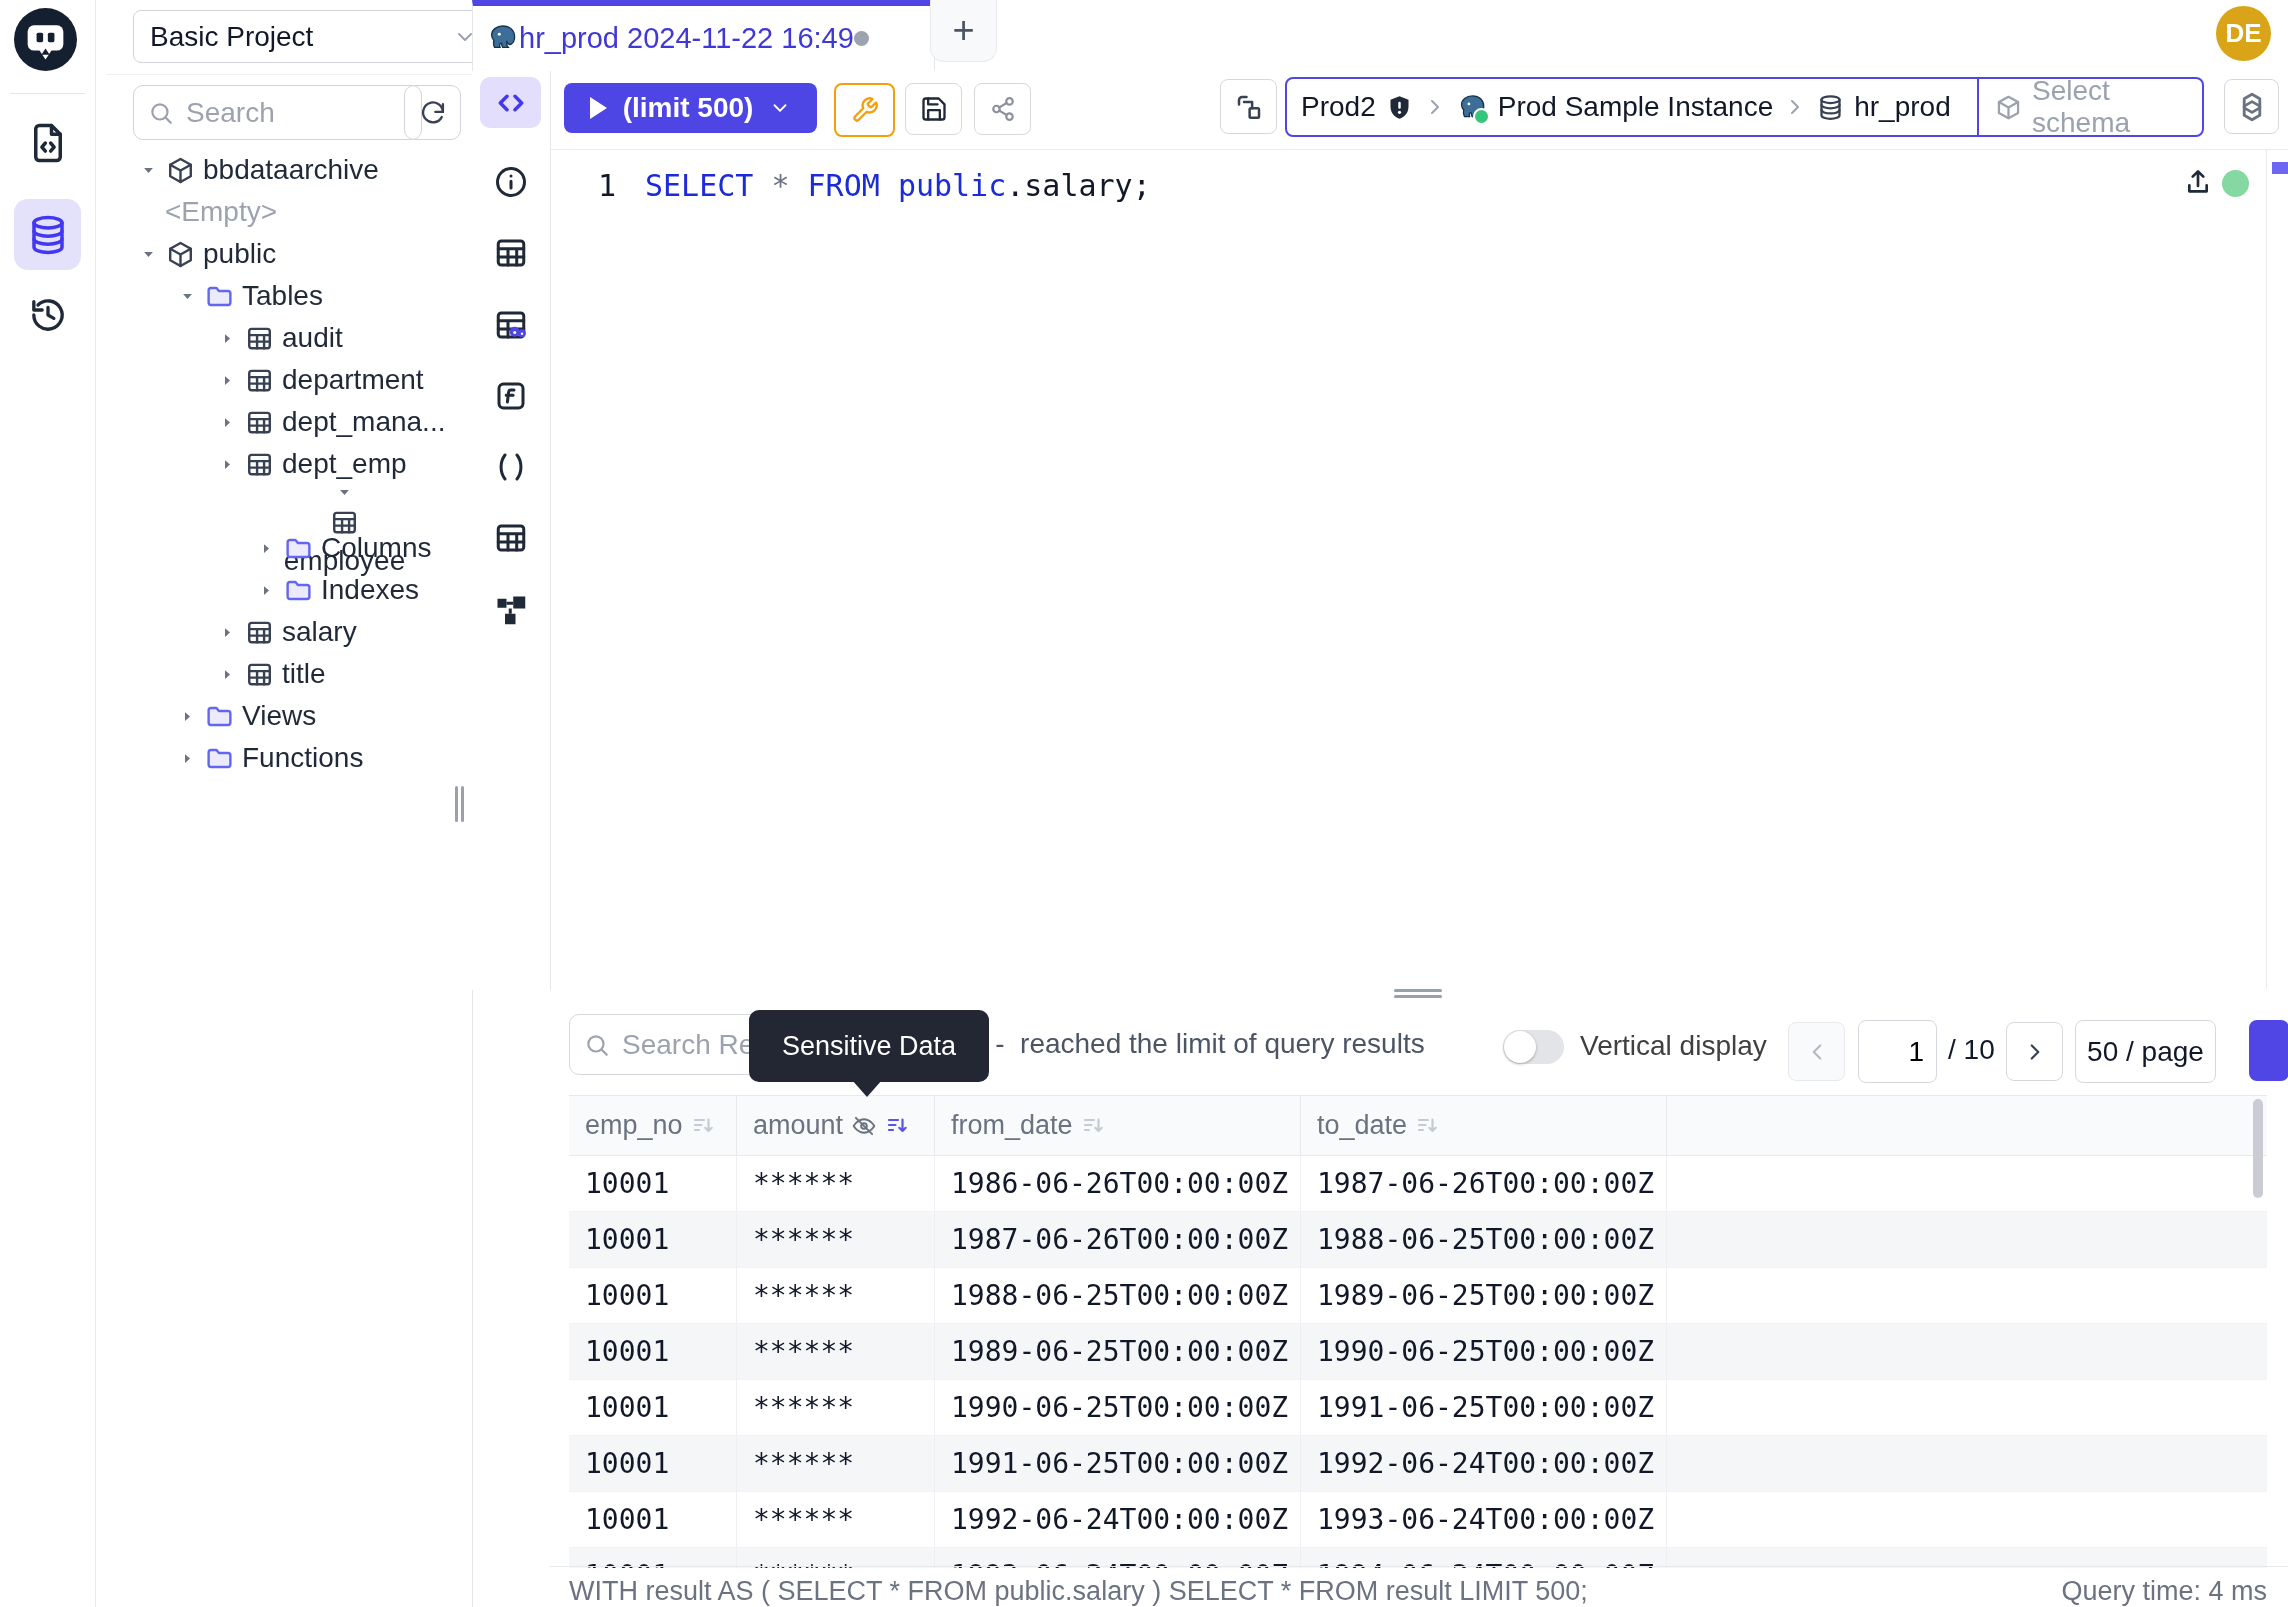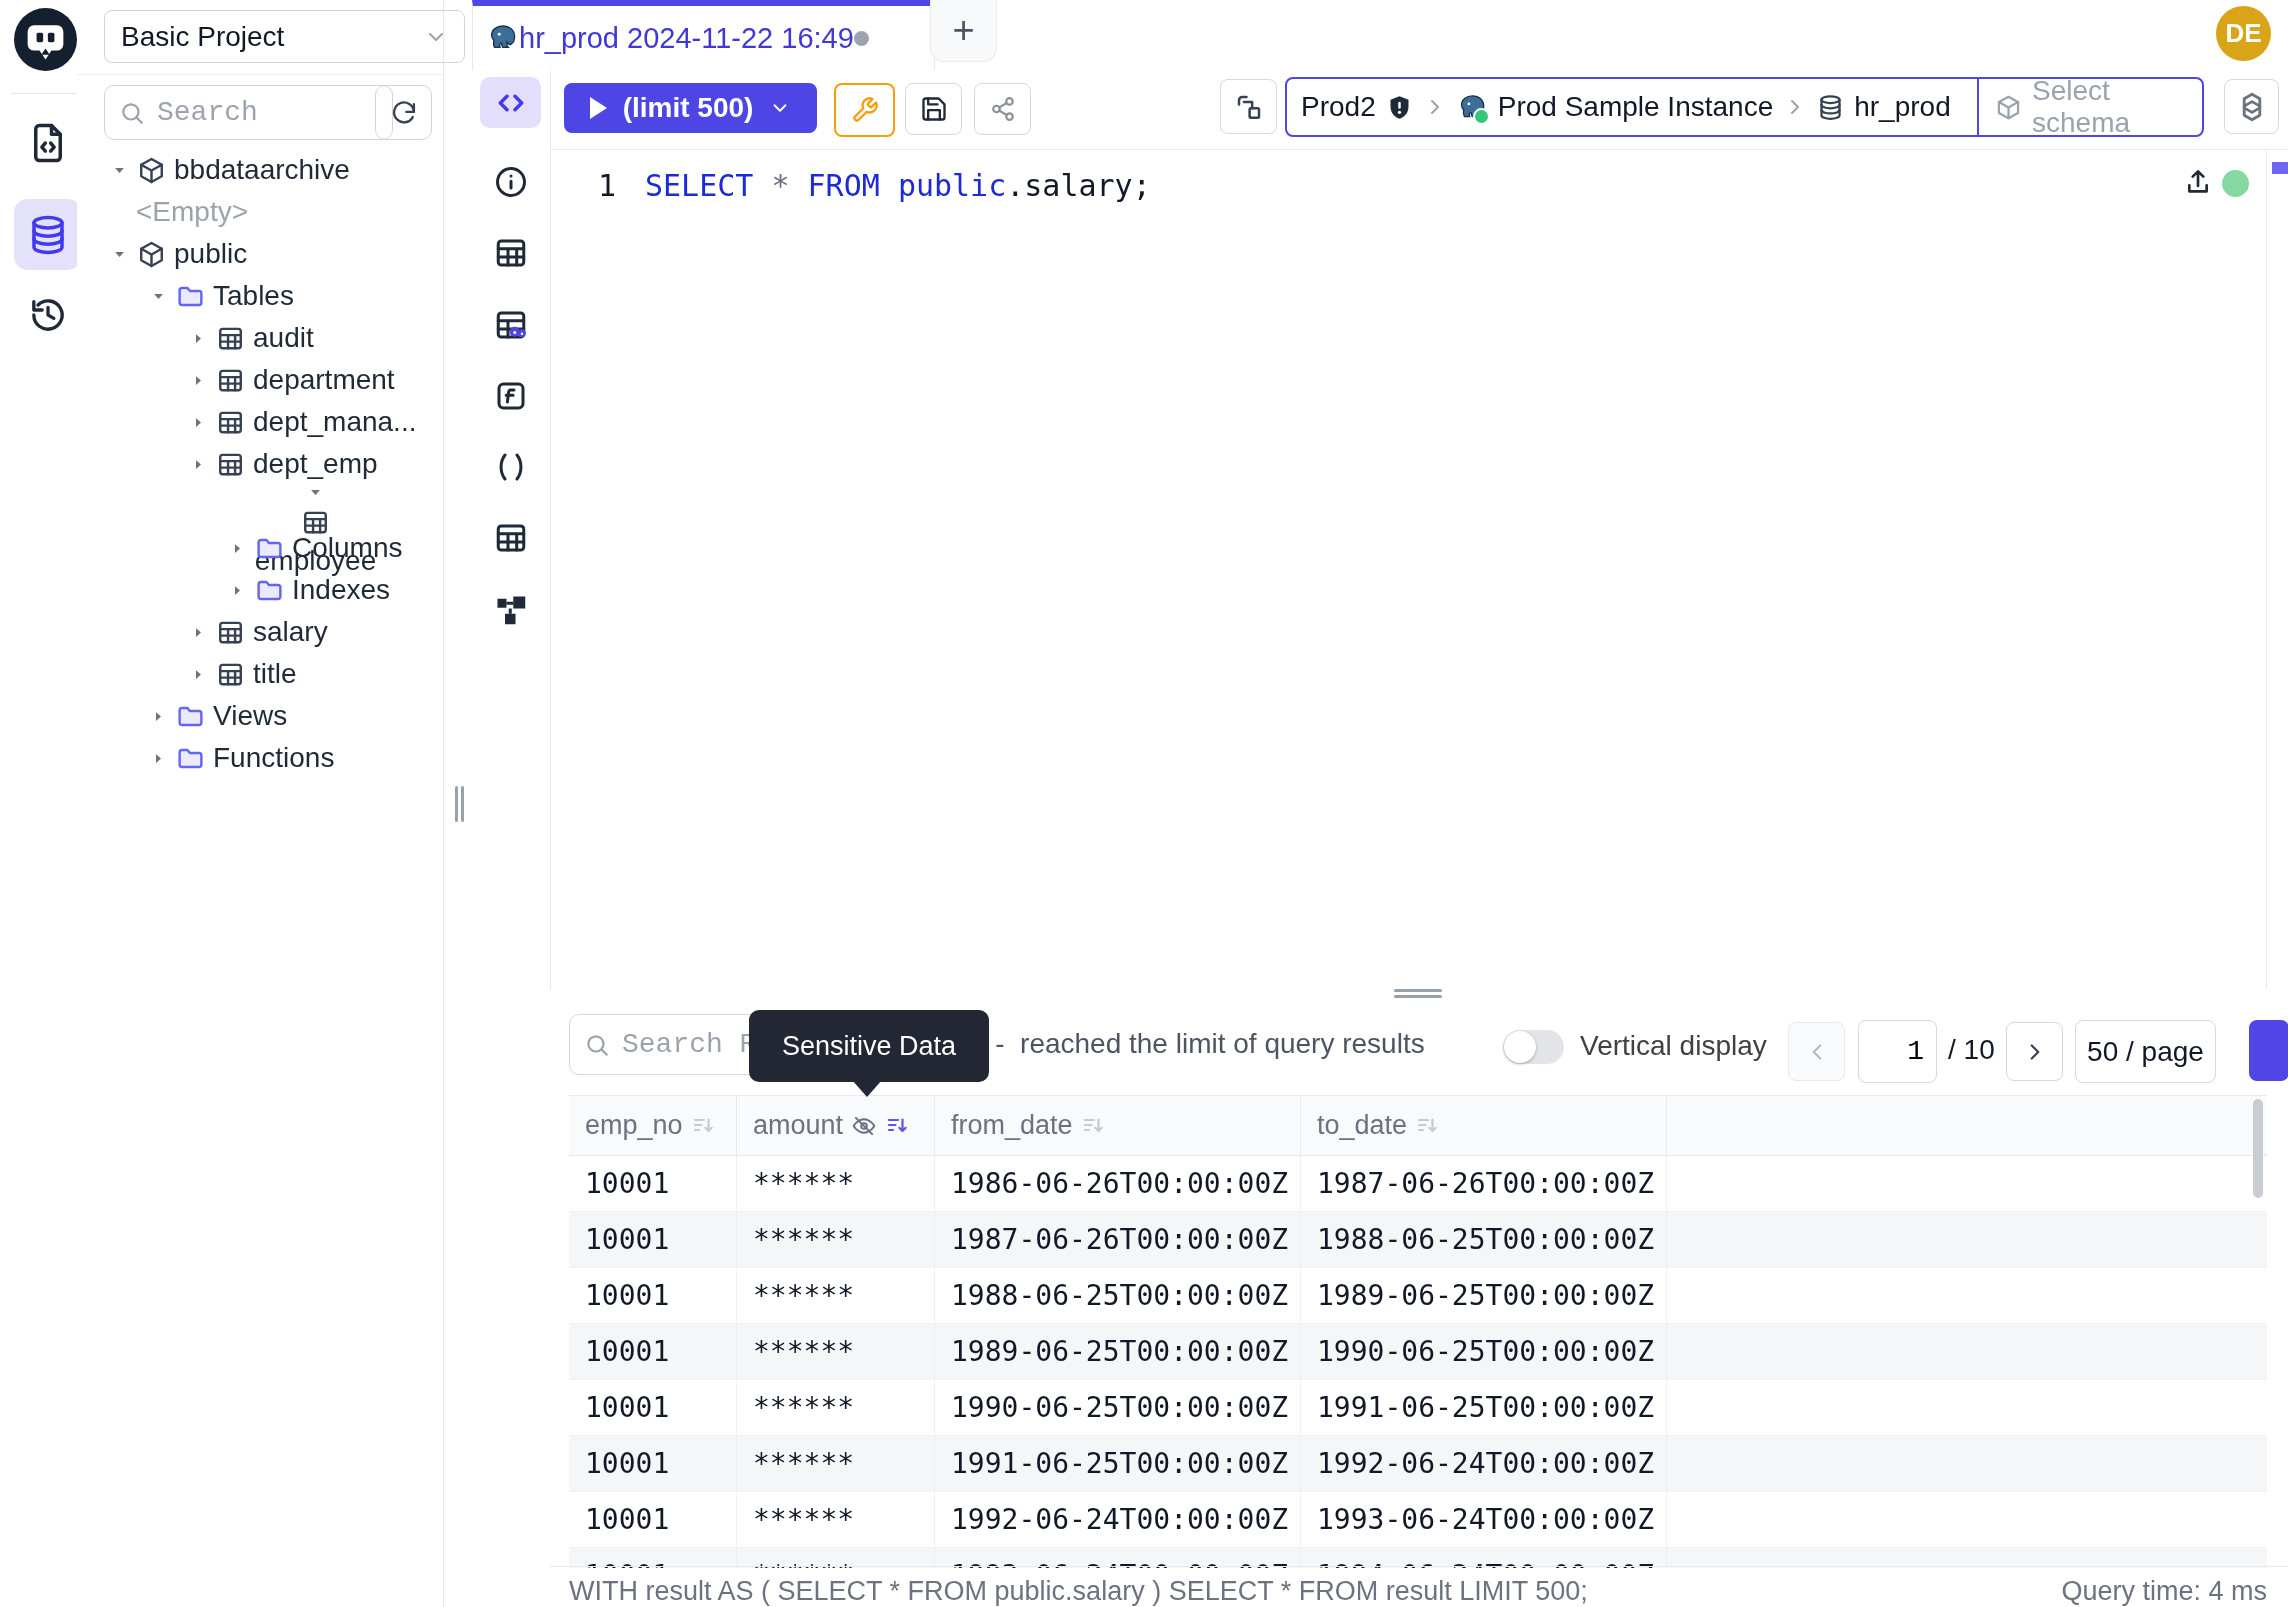--- a/index.html
+++ b/index.html
@@ -3,32 +3,32 @@
 <meta charset="utf-8">
 <style>
   html,body{margin:0;padding:0;background:#fff}
   body{width:2289px;height:1608px;position:relative;overflow:hidden;
        font-family:"Liberation Sans",sans-serif;color:#111827;-webkit-font-smoothing:antialiased}
   .abs{position:absolute}
   .flex{display:flex;align-items:center}
   .center{display:flex;align-items:center;justify-content:center}
   .ic{display:inline-flex;align-items:center;justify-content:center;line-height:0}
   .ic svg{width:1em;height:1em}
-  input{font-family:Liberation Mono, monospace;border:none;outline:none;background:transparent}
+  input{font-family:Liberation Sans, sans-serif;border:none;outline:none;background:transparent}
   .mono{font-family:"DejaVu Sans Mono",monospace}
 
   
   #rail{left:0;top:0;width:95px;height:1608px;border-right:1px solid #e9eaee;background:#fff}
   #logo{left:14px;top:8px;width:63px;height:63px}
   #rail-div{left:10px;top:93px;width:75px;height:1px;background:#e5e7eb}
   .rail-btn{left:16px;width:63px;height:63px;border-radius:14px;font-size:40px;color:#1f2937}
   #rail-db{left:14px;top:199px;width:67px;height:71px;background:#e4e1fa;color:#4338f2}
 
   
-  #sidebar{left:77px;top:0;width:366px;height:1608px;border-right:1px solid #e5e7eb;background:#fff}
+  #sidebar{left:106px;top:0;width:366px;height:1608px;border-right:1px solid #e5e7eb;background:#fff}
   #proj{left:27px;top:10px;width:327px;height:51px;border:1px solid #d1d5db;border-radius:8px;
         padding:0 16px;font-size:28px;justify-content:space-between}
   #sb-div{left:0;top:74px;width:366px;height:1px;background:#eef0f2}
   #sb-search{left:27px;top:85px;width:259px;height:53px;border:1px solid #d1d5db;border-radius:10px;padding:0 14px;gap:10px}
   #sb-search input{width:168px;font-size:28px;color:#111827}
   #sb-search input::placeholder{color:#9ca3af}
   #sb-refresh{left:298px;top:85px;width:55px;height:53px;border:1px solid #d1d5db;border-radius:10px;font-size:28px;color:#374151}
   #tree{left:0;top:149px;width:366px}
   .tree-row{height:42px;display:flex;align-items:center;font-size:28px;color:#1f2937;gap:8px;white-space:nowrap}
   .tree-row .caret{font-size:15px;color:#6b7280;width:20px;justify-content:center}

